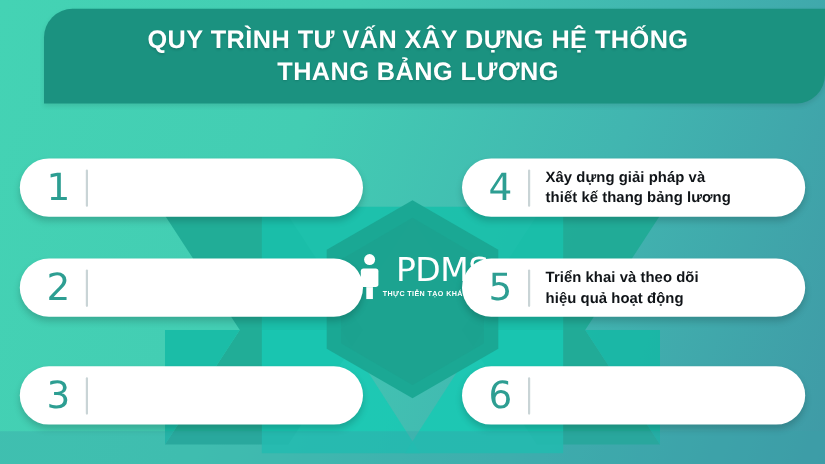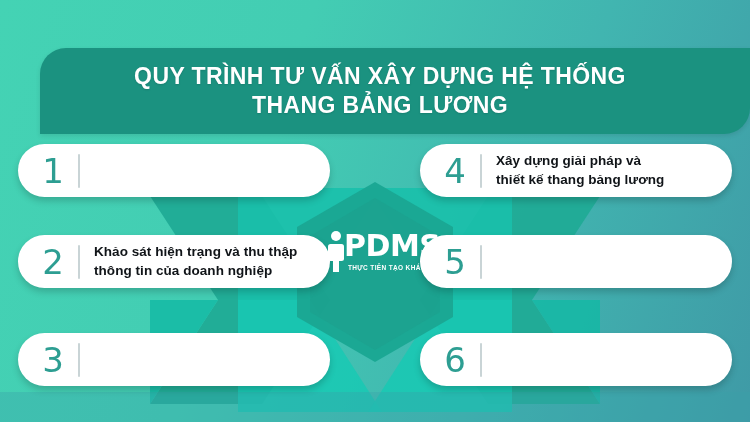--- a/index.html
+++ b/index.html
@@ -44,21 +44,20 @@
     height: 86px;
     background: #1b9280;
     border-top-left-radius: 26px;
     border-bottom-right-radius: 26px;
     box-shadow: 0 2px 5px rgba(0,0,0,0.10);
     display: flex;
     align-items: center;
     justify-content: center;
     box-sizing: border-box;
     padding: 0 36px 0 6px;
-    margin-top: 40px;
   }
   .header-title {
     color: #ffffff;
     font-size: 23px;
     line-height: 1.28;
     font-weight: bold;
     letter-spacing: 0.4px;
     text-align: center;
     text-transform: uppercase;
     white-space: pre-line;
@@ -128,25 +127,25 @@
   }
   .logo-figure {
     position: absolute;
     left: 4px;
     top: 0px;
     width: 20px;
     height: 42px;
   }
   .logo-word {
     position: absolute;
-    left: 22px;
+    left: 38px;
     top: 1px;
     color: #ffffff;
     font-size: 30px;
-    font-weight: bold;
+    font-weight: normal;
     letter-spacing: -0.5px;
     line-height: 1;
     font-family: "DejaVu Sans", sans-serif;
   }
   .logo-tagline {
     position: absolute;
     left: 26px;
     top: 34px;
     color: #ffffff;
     font-size: 6.5px;
@@ -194,39 +193,39 @@
   </div>
 
   <div class="step col-left row-1">
     <div class="step-num">1</div>
     <div class="step-divider"></div>
   </div>
 
   <div class="step col-left row-2">
     <div class="step-num">2</div>
     <div class="step-divider"></div>
-    <div class="step-label">Khảo sát hiện trạng và thu thập
-thông tin của doanh nghiệp</div>
   </div>
 
   <div class="step col-left row-3">
     <div class="step-num">3</div>
     <div class="step-divider"></div>
   </div>
 
   <div class="step col-right row-1">
     <div class="step-num">4</div>
     <div class="step-divider"></div>
     <div class="step-label">Xây dựng giải pháp và
 thiết kế thang bảng lương</div>
   </div>
 
   <div class="step col-right row-2">
     <div class="step-num">5</div>
     <div class="step-divider"></div>
+    <div class="step-label">Triển khai và theo dõi
+hiệu quả hoạt động</div>
   </div>
 
   <div class="step col-right row-3">
     <div class="step-num">6</div>
     <div class="step-divider"></div>
   </div>
 
   <div class="logo">
     <div class="logo-mark">
       <svg class="logo-figure" viewBox="0 0 20 42" aria-hidden="true">

